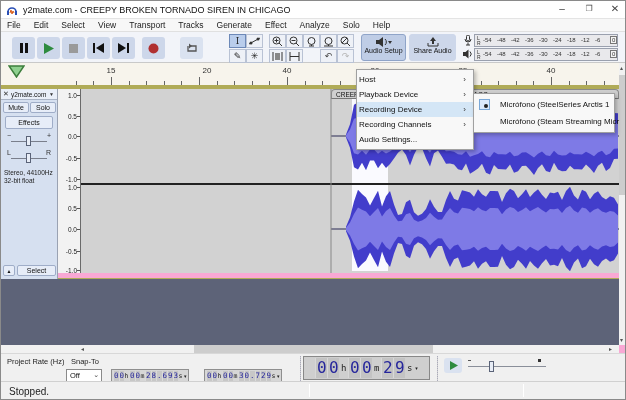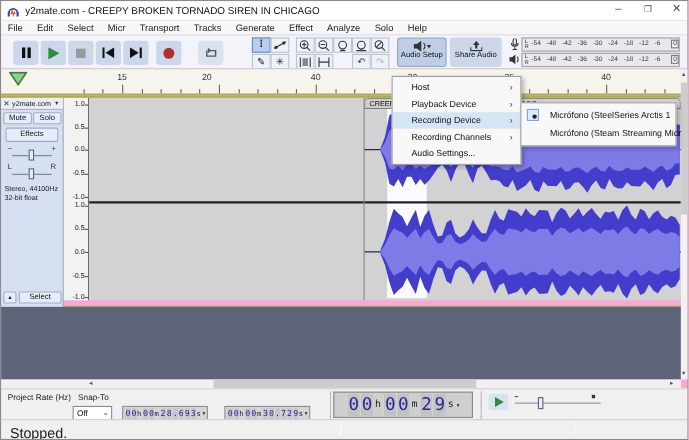--- a/index.html
+++ b/index.html
@@ -65,28 +65,28 @@
   .tf-char.digit { background:#c7c7c7; border-left:1px solid #d9d9d9; }
   .tf-char.unit { color:#222; font-size:6.5px; width:5px; }
   .tf-caret { font-size:5px; color:#222; margin-left:1px; }
   #bigtime { left:302px; top:2px; width:127px; height:24px; background:#cfcfcf; border:1px solid #888; display:flex; align-items:center; justify-content:center; }
   .bt-char { display:inline-block; text-align:center; font-family:"DejaVu Sans Mono",monospace; }
   .bt-char.digit { width:12px; height:20px; line-height:20px; font-size:16px; color:#26269c; background:#c3c3c3; border-left:1px solid #d8d8d8; }
   .bt-char.unit { width:9px; font-size:9px; color:#222; }
 
   
   #statusbar { left:0; top:380px; width:624px; height:18px; background:#f0f0f0; border-top:1px solid #d0d0d0; }
-  #status-text { left:8px; top:4px; font-size:13px; color:#222; }
+  #status-text { left:8px; top:4px; font-size:10px; color:#222; }
   .status-div { position:absolute; top:2px; height:13px; width:1px; background:#d6d6d6; border-right:1px solid #fff; }
 
   
   .popup { position:absolute; background:#f8f8f8; border:1px solid #a0a0a0; box-shadow:2px 2px 4px rgba(0,0,0,0.25); z-index:50; padding:2px 0; }
   #audio-setup-menu { left:355px; top:68px; width:118px; }
   #recdev-submenu { left:472px; top:92px; width:142px; }
-  .menu-item { position:relative; height:15px; line-height:15px; font-size:8px; color:#111; padding-left:17px; white-space:nowrap; }
+  .menu-item { position:relative; height:15px; line-height:15px; font-size:8px; color:#111; padding-left:2px; white-space:nowrap; }
   .menu-item.hl { background:#d4e6f6; }
   .menu-item .arrow { position:absolute; right:7px; top:0; font-size:8px; color:#333; }
   .submenu-item { position:relative; height:17px; line-height:17px; font-size:8px; color:#111; padding-left:26px; white-space:nowrap; }
   .radio-box { position:absolute; left:5px; top:3px; width:11px; height:11px; background:#dceafc; border:1px solid #7aa8d8; }
   .radio-dot { position:absolute; left:3.5px; top:3.5px; width:4px; height:4px; border-radius:50%; background:#222; }
 
   svg { display:block; }
 </style>
 </head>
 <body>
@@ -103,21 +103,21 @@
     <div class="abs" id="title-text">y2mate.com - CREEPY BROKEN TORNADO SIREN IN CHICAGO</div>
     <div class="abs winbtn" style="left:548px">–</div>
     <div class="abs winbtn" style="left:575px;font-size:8px">❐</div>
     <div class="abs winbtn" style="left:601px">✕</div>
   </div>
 
   <div class="abs" id="menubar">
       <span class="menubar-item">File</span>
       <span class="menubar-item">Edit</span>
       <span class="menubar-item">Select</span>
-      <span class="menubar-item">Micr</span>
+      <span class="menubar-item">View</span>
       <span class="menubar-item">Transport</span>
       <span class="menubar-item">Tracks</span>
       <span class="menubar-item">Generate</span>
       <span class="menubar-item">Effect</span>
       <span class="menubar-item">Analyze</span>
       <span class="menubar-item">Solo</span>
       <span class="menubar-item">Help</span>
     </div>
 
   <div class="abs" id="toolbar">
@@ -306,21 +306,21 @@
     <div id="ruler-ticks">
         <div class="tick" style="left: 74.8px; height: 4px;"></div>
         <div class="tick" style="left: 92.4px; height: 4px;"></div>
         <div class="tick" style="left: 110px; height: 8px;"></div>
         <div class="ruler-label" style="left: 110px; text-align: center;">15</div>
         <div class="tick" style="left: 127.6px; height: 4px;"></div>
         <div class="tick" style="left: 145.2px; height: 4px;"></div>
         <div class="tick" style="left: 162.8px; height: 4px;"></div>
         <div class="tick" style="left: 180.4px; height: 4px;"></div>
         <div class="tick" style="left: 198px; height: 8px;"></div>
-        <div class="ruler-label" style="left: 187px;">20</div>
+        <div class="ruler-label" style="left: 206px;">20</div>
         <div class="tick" style="left: 215.6px; height: 4px;"></div>
         <div class="tick" style="left: 233.2px; height: 4px;"></div>
         <div class="tick" style="left: 250.8px; height: 4px;"></div>
         <div class="tick" style="left: 268.4px; height: 4px;"></div>
         <div class="tick" style="left: 286px; height: 8px;"></div>
         <div class="ruler-label" style="left: 286px;">40</div>
         <div class="tick" style="left: 303.6px; height: 4px;"></div>
         <div class="tick" style="left: 321.2px; height: 4px;"></div>
         <div class="tick" style="left: 338.8px; height: 4px;"></div>
         <div class="tick" style="left: 356.4px; height: 4px;"></div>

